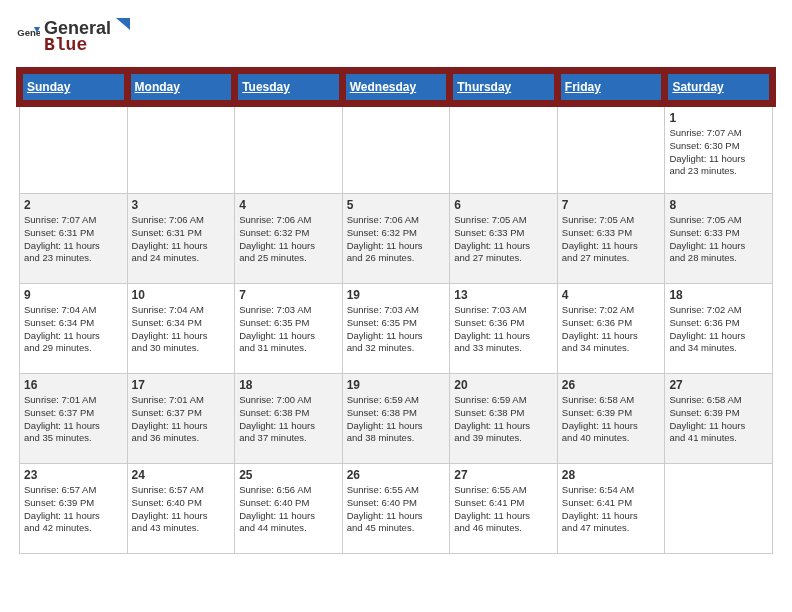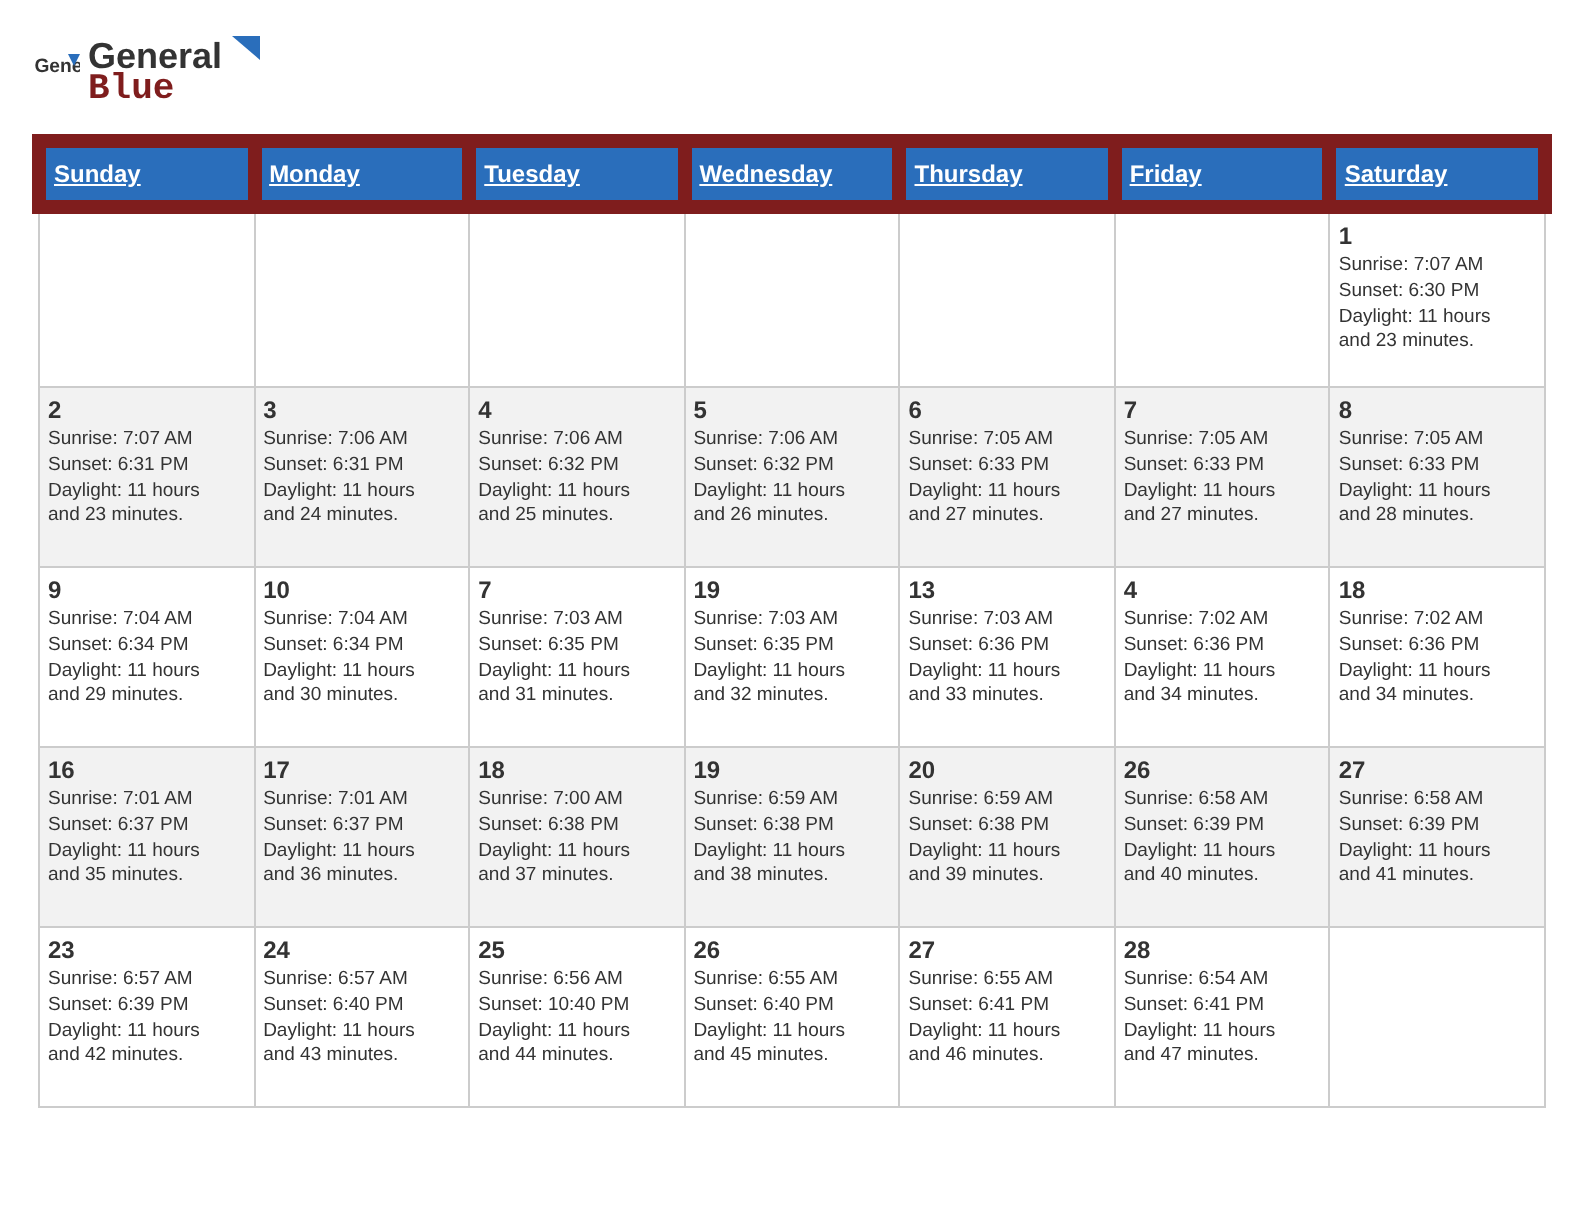--- a/index.html
+++ b/index.html
@@ -301,21 +301,21 @@
         <td>
           <span class="day-number">24</span>
           <div class="day-info" style="white-space: pre-line;">Sunrise: 6:57 AM
 Sunset: 6:40 PM
 Daylight: 11 hours
 and 43 minutes.</div>
         </td>
         <td>
           <span class="day-number">25</span>
           <div class="day-info" style="white-space: pre-line;">Sunrise: 6:56 AM
-Sunset: 10:40 PM
+Sunset: 6:40 PM
 Daylight: 11 hours
 and 44 minutes.</div>
         </td>
         <td>
           <span class="day-number">26</span>
           <div class="day-info" style="white-space: pre-line;">Sunrise: 6:55 AM
 Sunset: 6:40 PM
 Daylight: 11 hours
 and 45 minutes.</div>
         </td>

